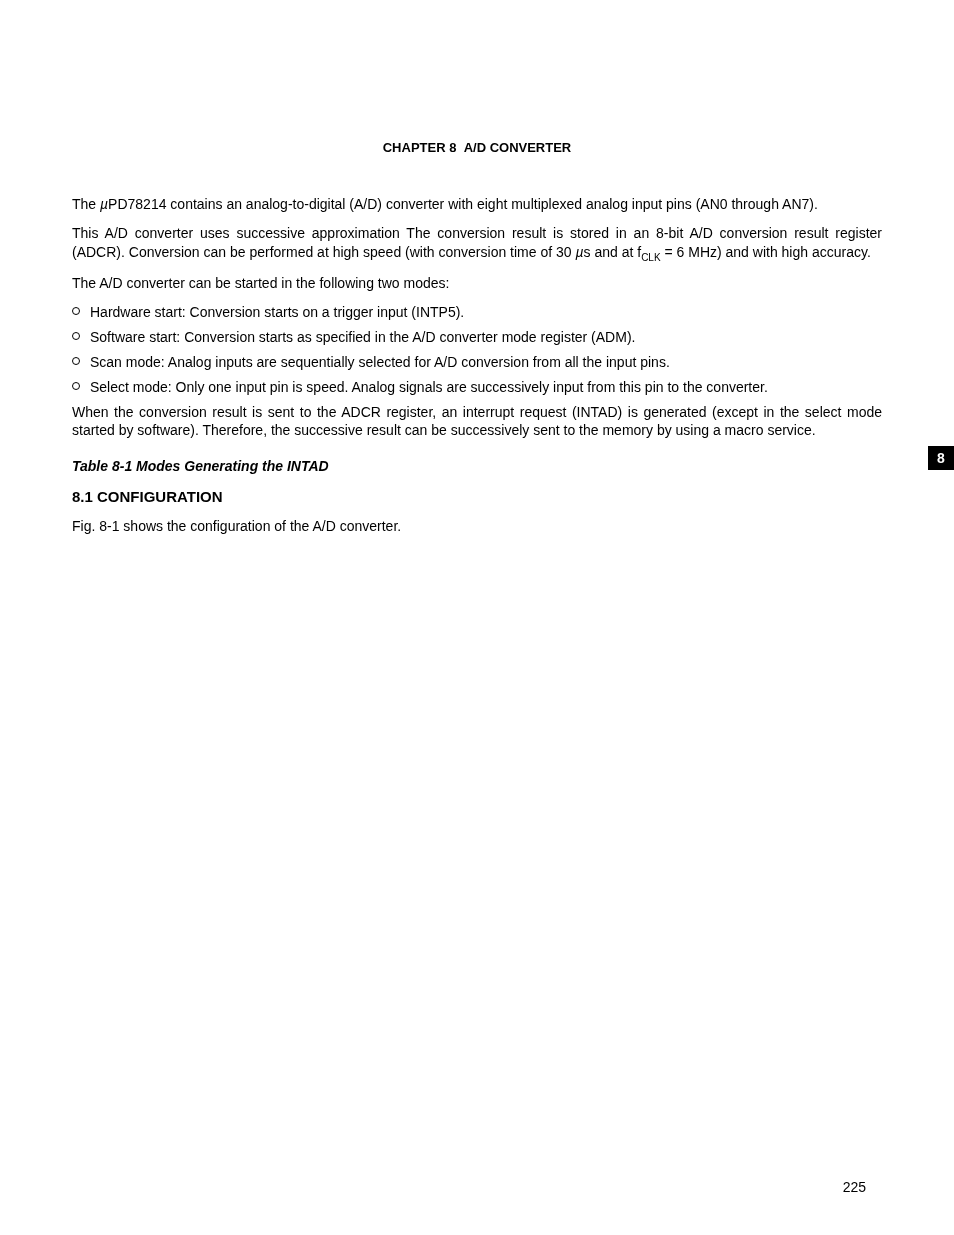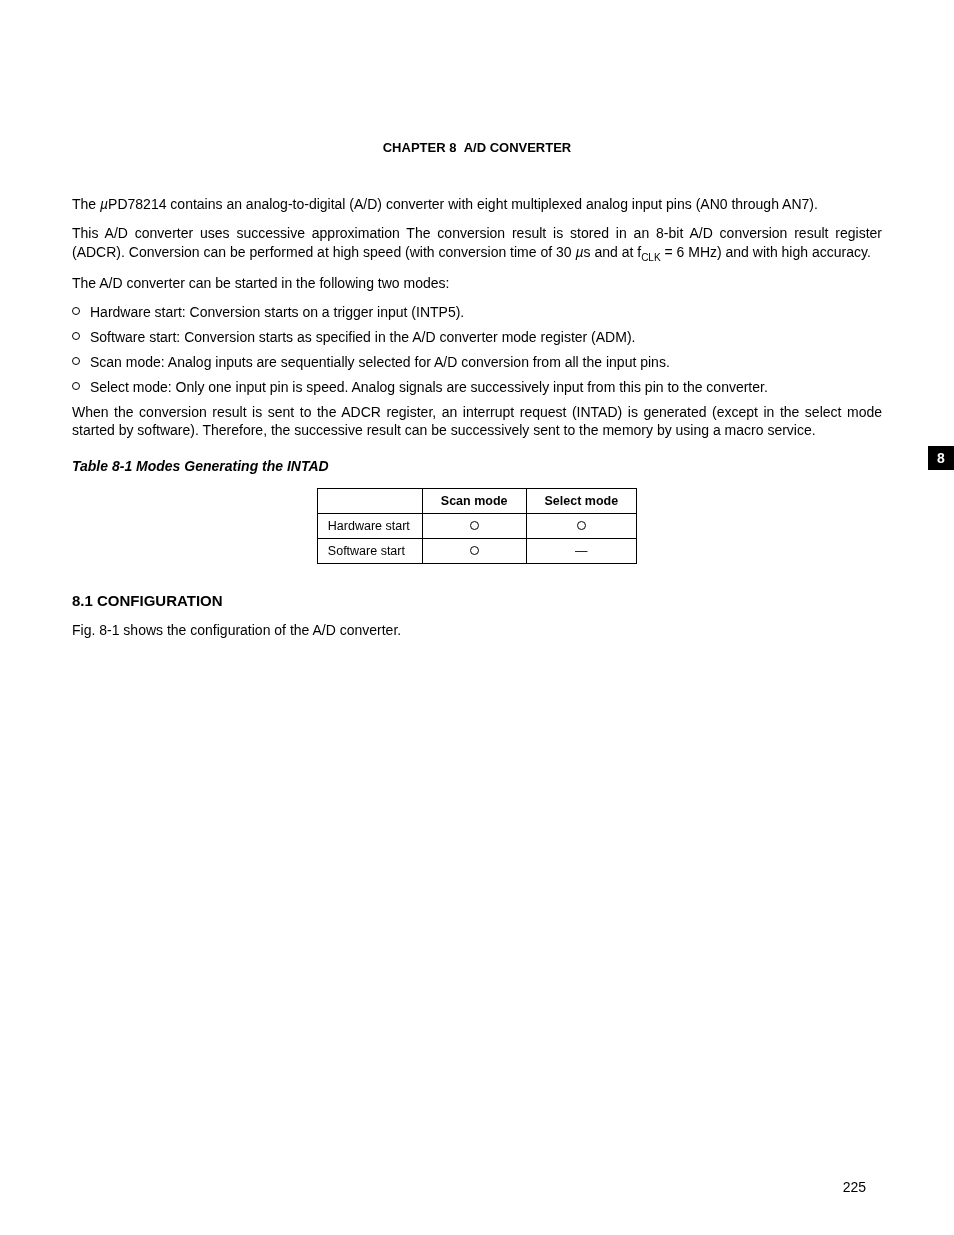--- a/index.html
+++ b/index.html
@@ -129,38 +129,19 @@
 
 
   <p class="list-item">Scan mode:  Analog inputs are sequentially selected for A/D conversion from all the input pins.</p>
   <p class="list-item">Select mode:  Only one input pin is speed.  Analog signals are successively input from this pin to the converter.</p>
 
 
   <p class="para">When the conversion result is sent to the ADCR register, an interrupt request (INTAD) is generated (except in the select mode started by software).  Therefore, the successive result can be successively sent to the memory by using a macro service.</p>
 
   <div class="table-caption">Table 8-1  Modes Generating the INTAD</div>
 
-  <table class="modes">
-    <tbody>
-        <tr>
-      <th></th>
-      <th>Scan mode</th>
-      <th>Select mode</th>
-    </tr>
-    <tr>
-      <td class="rowhead">Hardware start</td>
-      <td><span class="circle-mark"></span></td>
-      <td><span class="circle-mark"></span></td>
-    </tr>
-    <tr>
-      <td class="rowhead">Software start</td>
-      <td><span class="circle-mark"></span></td>
-      <td>—</td>
-    </tr>
-  </tbody>
-    </table>
 
   <div class="section-heading">8.1  CONFIGURATION</div>
   <p class="para">Fig. 8-1 shows the configuration of the A/D converter.</p>
 
   <div class="side-tab">8</div>
   <div class="page-num">225</div>
 </div>
 
 </body></html>

